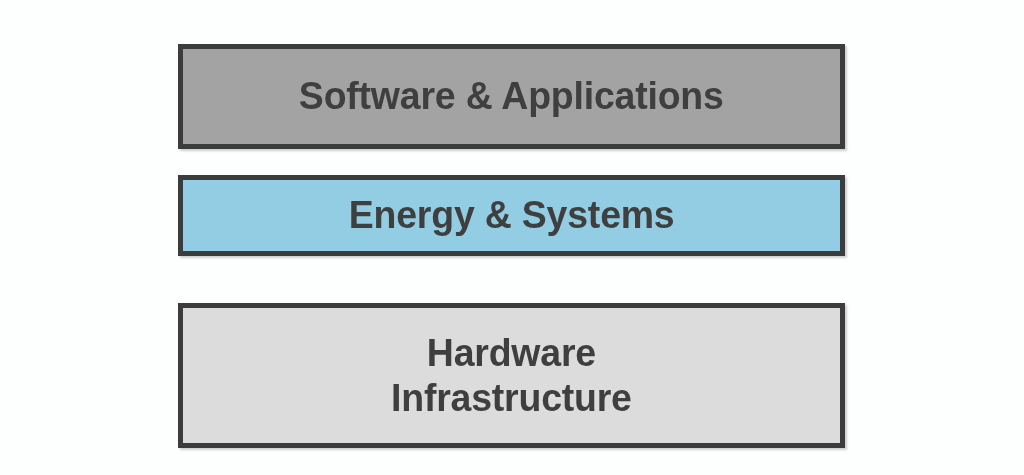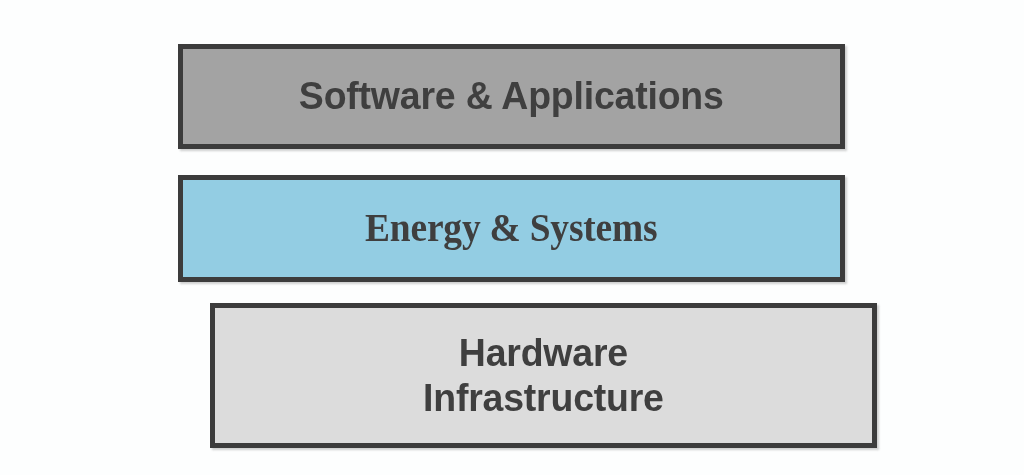--- a/index.html
+++ b/index.html
@@ -44,27 +44,25 @@
     transform-origin: center;
   }
 
   
   #layer-software {
     top: 44px;
     height: 105px;
   }
   #layer-energy {
     top: 175px;
-    height: 107px;
-    font-family: Liberation Serif, serif;
+    height: 81px;
   }
   #layer-hardware {
     top: 303px;
     height: 145px;
-    margin-left: 32px;
   }
 </style>
 </head>
 <body style="background: rgb(253, 254, 254);">
 
 <div id="stack-diagram">
 
   <div class="layer-box" id="layer-software" style="background-color: #a3a3a3; border-color: rgb(60, 60, 60);">
     <div class="layer-label" style="color: rgb(63, 63, 63);">Software &amp; Applications</div>
   </div>

